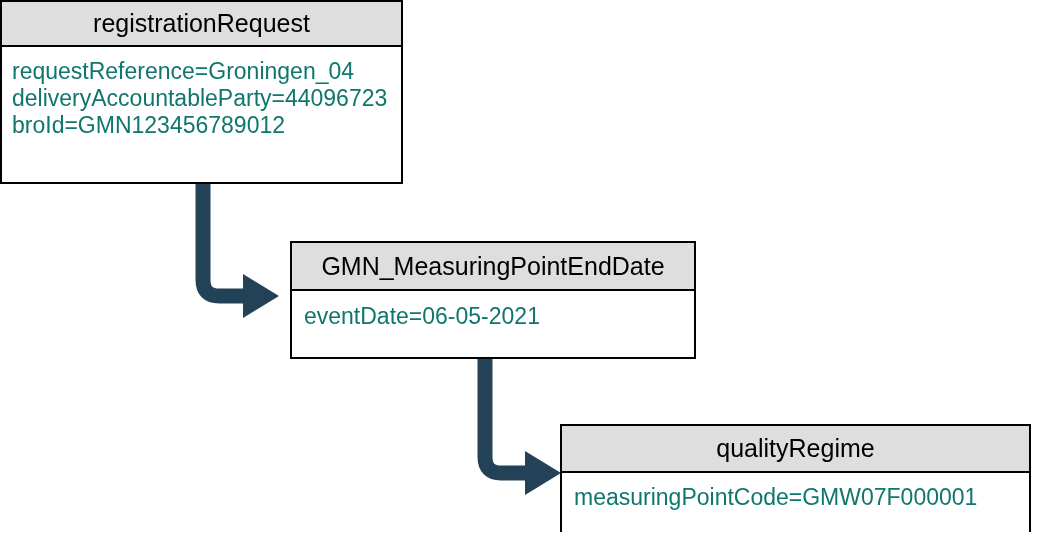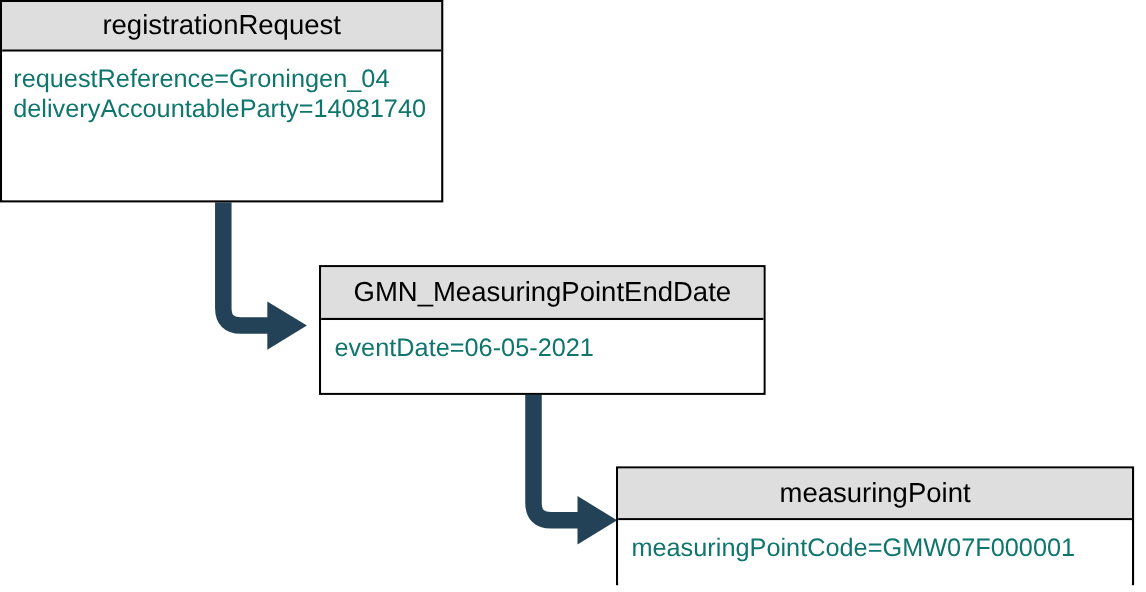--- a/index.html
+++ b/index.html
@@ -121,31 +121,32 @@
     <g>
       <path d="M 485 358 L 485 457 Q 485 473 501 473 L 527 473" fill="none" stroke="#234257" stroke-width="15" stroke-linecap="butt"></path>
       <polygon points="525,451 561,473 525,495" fill="#234257"></polygon>
     </g>
   </svg>
 
   <div class="node" id="node-registration-request">
     <div class="node-header">registrationRequest</div>
     <div class="node-body">
       <div class="attr">requestReference=Groningen_04</div>
-      <div class="attr">deliveryAccountableParty=14081740</div>
+      <div class="attr">deliveryAccountableParty=44096723</div>
+      <div class="attr">broId=GMN123456789012</div>
     </div>
   </div>
 
   <div class="node" id="node-measuring-point-end-date">
     <div class="node-header">GMN_MeasuringPointEndDate</div>
     <div class="node-body">
       <div class="attr">eventDate=06-05-2021</div>
     </div>
   </div>
 
   <div class="node" id="node-measuring-point">
-    <div class="node-header">measuringPoint</div>
+    <div class="node-header">qualityRegime</div>
     <div class="node-body">
       <div class="attr">measuringPointCode=GMW07F000001</div>
     </div>
   </div>
 
 </div>
 
 </body></html>

